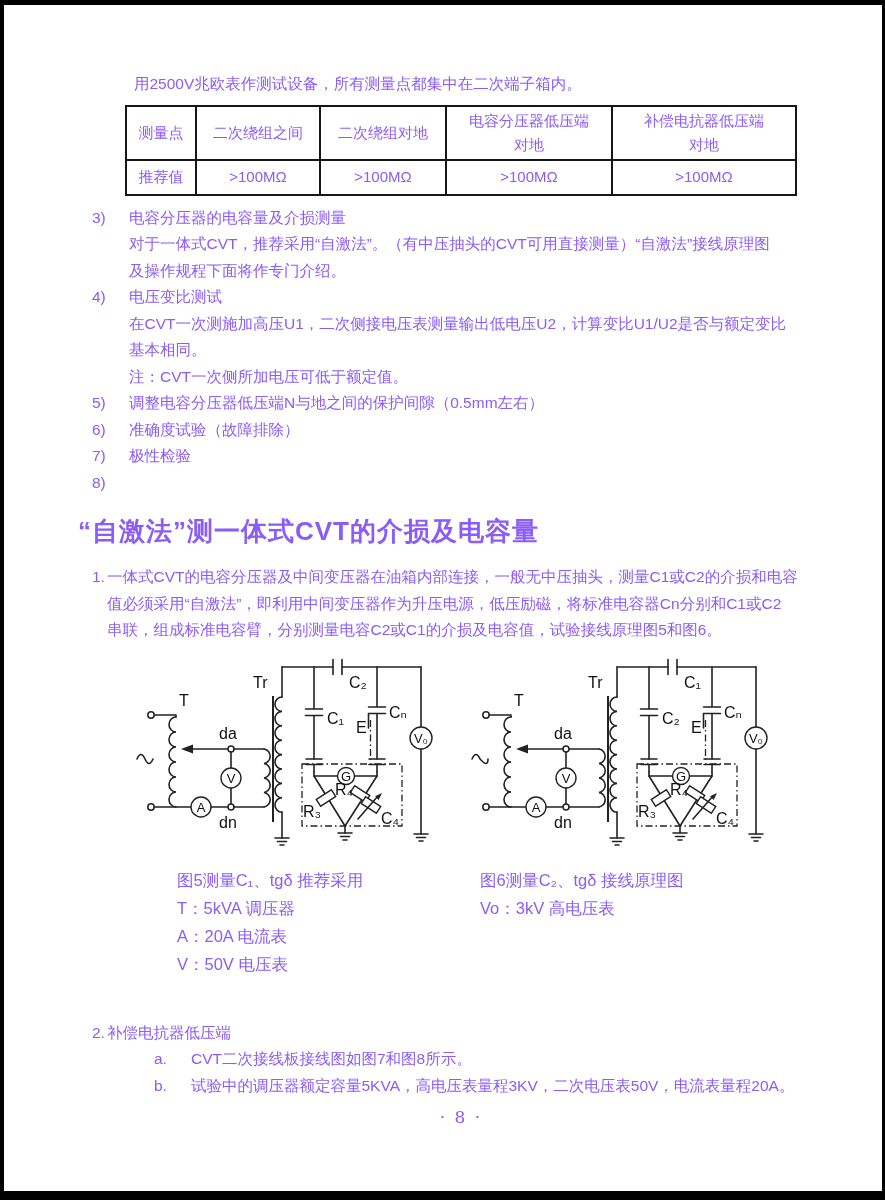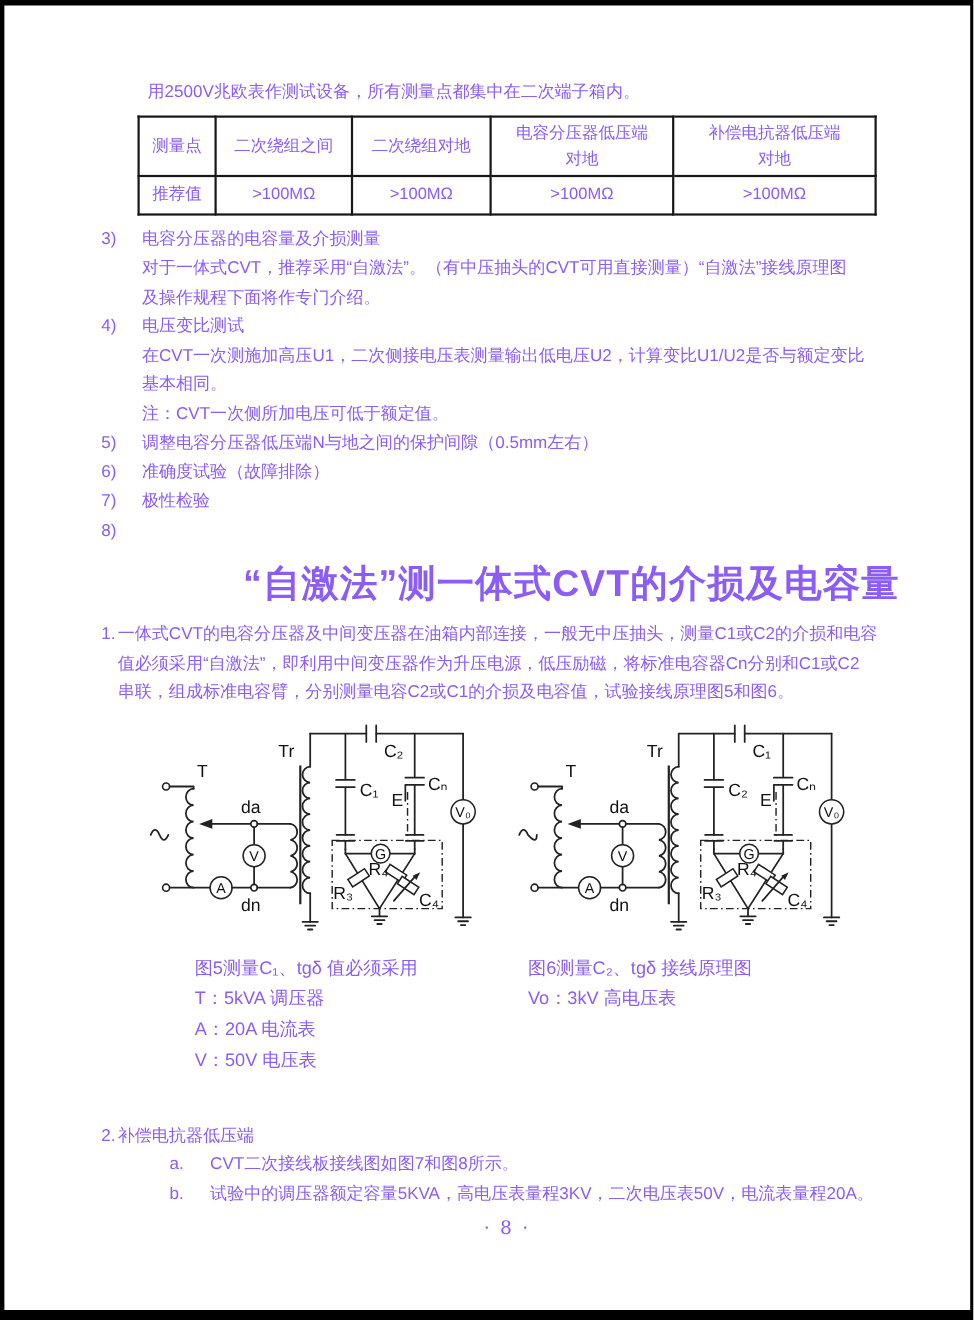--- a/index.html
+++ b/index.html
@@ -11,21 +11,21 @@
   .intro{margin:0 0 0 42px;}
   table.meas{border-collapse:collapse;margin:7px 0 9px 33px;text-align:center;font-size:15px;table-layout:fixed;}
   table.meas th,table.meas td{border:2px solid #161616;font-weight:normal;padding:0 4px;line-height:24px;}
   table.meas tr.hd th{height:52px;}
   table.meas tr.vals th,table.meas tr.vals td{height:33px;}
   .c0{width:60px}.c1{width:114px}.c2{width:116px}.c3{width:156px}.c4{width:174px}
   .li{display:flex;}
   .li .num{width:37px;flex:none;}
   .para1{display:flex;margin-top:6px;}
   .para1 .num{width:15px;flex:none;}
-  h1.sec-title{font-size:34px;line-height:34px;font-weight:bold;text-align:right;width:740px;margin:18px 0 16px -14px;letter-spacing:1px;}
+  h1.sec-title{font-size:26px;line-height:34px;font-weight:bold;text-align:left;width:740px;margin:18px 0 16px -14px;letter-spacing:1px;}
   .figures{display:flex;margin:8px 0 0 27px;}
   .fig{width:335px;margin:0;}
   .fig svg{display:block;}
   figcaption{margin-top:14px;font-size:16.5px;line-height:28px;}
   .fig5cap{padding-left:58px;}
   .fig6cap{padding-left:26px;}
   .sec2{margin-top:42px;}
   .sec2-title{display:flex;}
   .sec2-title .num{width:15px;flex:none;}
   .sub{display:flex;margin-left:62px;}
@@ -186,21 +186,21 @@
             <path class="w" d="M239,167 L259,144"></path>
             <polygon class="ah" points="263,141 256.2,144.2 259.6,148.1"></polygon>
             <text class="lbl" x="184" y="165">R₃</text>
             <text class="lbl" x="216" y="143">R₄</text>
             <text class="lbl" x="262" y="172">C₄</text>
             <path class="w" d="M226,174 V181"></path>
             <path class="w" d="M219,181 H233 M221.5,184.5 H230.5 M224,188 H228"></path>
           </g>
         </svg>
         <figcaption class="fig5cap">
-          <div>图5测量C₁、tgδ 值必须采用</div>
+          <div>图5测量C₁、tgδ 推荐采用</div>
           <div class="pre">T：5kVA 调压器
 A：20A 电流表
 V：50V 电压表</div>
         </figcaption>
       </figure>
 
       <figure class="fig">
         <svg viewBox="0 0 335 200" width="335" height="200">
           <g>
             <circle class="node" cx="32" cy="63" r="3.2"></circle>

